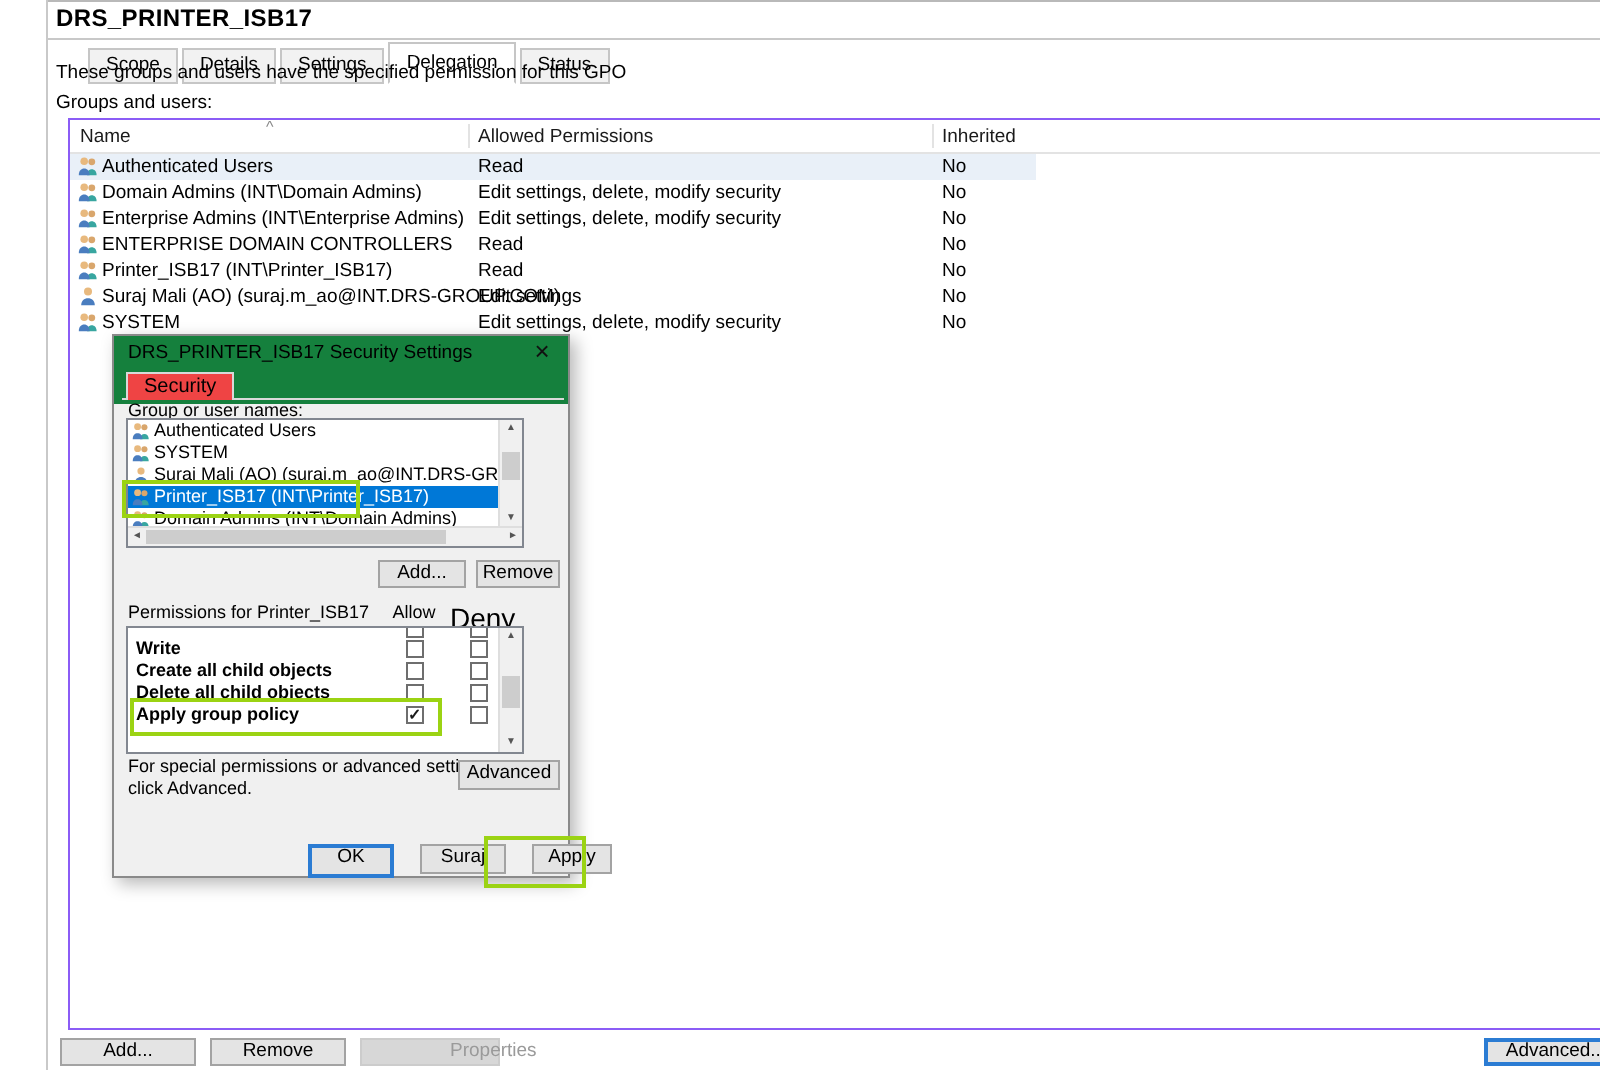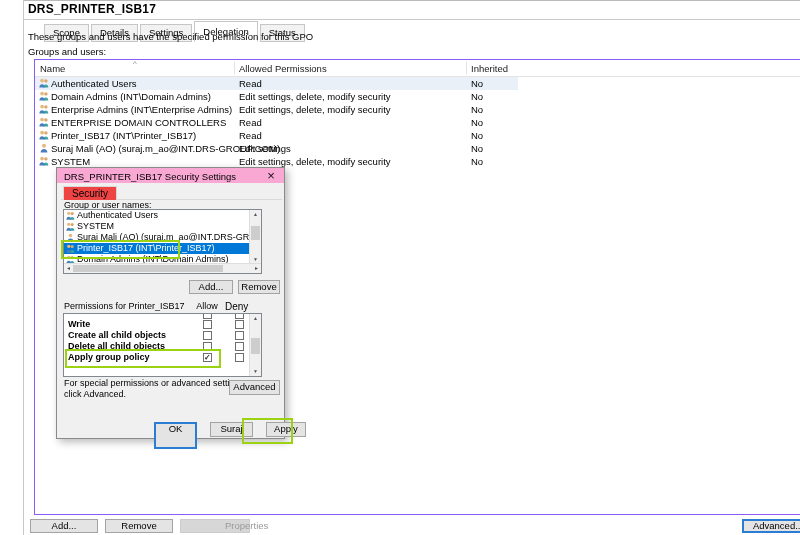--- a/index.html
+++ b/index.html
@@ -48,21 +48,21 @@
   .btn.focused{border:1px solid #2b7cd3;box-shadow:inset 0 0 0 1px #2b7cd3;}
   .btn.disabled{background:#d7d7d7;color:#9a9a9a;border-color:#cccccc;}
   .b-add{left:10px;top:519px;width:68px;height:14px;}
   .b-remove{left:85px;top:519px;width:68px;height:14px;}
   .b-props{left:160px;top:519px;width:70px;height:14px;padding-left:44px;}
   .b-adv-main{left:722px;top:519px;width:72px;height:14px;}
 
   
   .dialog{left:36px;top:167px;width:229px;height:272px;background:#f0f0f0;
           border:1px solid #8a8a8a;box-shadow:3px 3px 8px rgba(0,0,0,.28);}
-  .dlg-titlebar{position:absolute;left:0;top:0;right:0;height:15px;background:#f9a8d4;}
+  .dlg-titlebar{position:absolute;left:0;top:0;right:0;height:34px;background:#15803d;}
   .dlg-title{position:absolute;left:7px;top:3px;font-size:9.5px;}
   .dlg-close{position:absolute;right:4px;top:0px;width:18px;height:16px;text-align:center;
              font-size:13px;line-height:16px;color:#111;}
   .dlg-tabline{position:absolute;left:4px;top:31px;width:221px;height:1px;background:#d9d9d9;}
   .dlg-tab{position:absolute;left:6px;top:18px;height:14px;padding:1px 8px 0 8px;background:#ef4444;
            border:1px solid #d9d9d9;border-bottom:none;font-size:10px;z-index:2;box-sizing:border-box;}
   .dlg-grouplabel{position:absolute;left:7px;top:32px;font-size:9px;}
 
   .glist{position:absolute;left:6px;top:41px;width:197px;height:63px;background:#fff;
          border:1px solid #828790;overflow:hidden;}
@@ -79,40 +79,40 @@
   .hsb{position:absolute;left:0;right:0;bottom:0;height:9px;background:#f0f0f0;border-top:1px solid #dedede;}
   .hsb .lf{position:absolute;left:0;top:0;width:9px;height:9px;text-align:center;font-size:5px;color:#555;line-height:9px;}
   .hsb .rt{position:absolute;right:0;top:0;width:9px;height:9px;text-align:center;font-size:5px;color:#555;line-height:9px;}
   .hsb .thumb{position:absolute;left:9px;top:1px;height:7px;width:150px;background:#cdcdcd;}
 
   .d-add{left:112px;top:112px;width:44px;height:14px;}
   .d-remove{left:161px;top:112px;width:42px;height:14px;}
 
   .permlabel{position:absolute;left:7px;top:133px;font-size:9px;}
   .allowhdr{position:absolute;left:136px;top:133px;width:28px;text-align:center;font-size:9px;}
-  .denyhdr{position:absolute;left:168px;top:133px;width:28px;text-align:left;font-size:10px;}
+  .denyhdr{position:absolute;left:168px;top:133px;width:28px;text-align:right;font-size:14px;}
 
   .plist{position:absolute;left:6px;top:145px;width:197px;height:62px;background:#fff;
          border:1px solid #828790;overflow:hidden;}
   .plist-rows{position:absolute;left:0;top:0;right:11px;bottom:0;overflow:hidden;}
   .prow{position:relative;height:11px;line-height:11px;font-size:9px;white-space:nowrap;font-weight:bold;}
   .prow.partial{height:5px;}
   .prow .plabel{position:absolute;left:4px;top:0;}
   .cb{position:absolute;top:1px;width:9px;height:9px;border:1px solid #6e6e6e;background:#fff;box-sizing:border-box;}
   .cb.allow{left:139px;}
   .cb.deny{left:171px;}
   .cb.checked::after{content:"\2713";position:absolute;left:0px;top:-2px;font-size:8px;font-weight:bold;color:#1a1a1a;}
   .cb.disabled{background:#ededed;border-color:#ababab;}
   .cb.partial{height:5px;top:0;border-top:none;}
   .plist .vsb{bottom:0;}
 
   .note1{position:absolute;left:7px;top:210px;font-size:9px;}
   .note2{position:absolute;left:7px;top:221px;font-size:9px;}
   .d-advanced{left:152px;top:212px;width:51px;height:15px;}
-  .d-ok{left:77px;top:254px;width:43px;height:27px;}
+  .d-ok{left:77px;top:254px;width:43px;height:17px;}
   .d-cancel{left:133px;top:254px;width:43px;height:15px;}
   .d-apply{left:189px;top:254px;width:40px;height:15px;}
 
   
   .anno{position:absolute;border:2px solid var(--green,#9bd313);background:transparent;z-index:6;}
   .anno-printer{left:4px;top:72px;width:115px;height:15px;}
   .anno-apply-gp{left:8px;top:181px;width:152px;height:15px;}
   .anno-apply-btn{left:185px;top:250px;width:47px;height:22px;}
 </style>
 </head>

